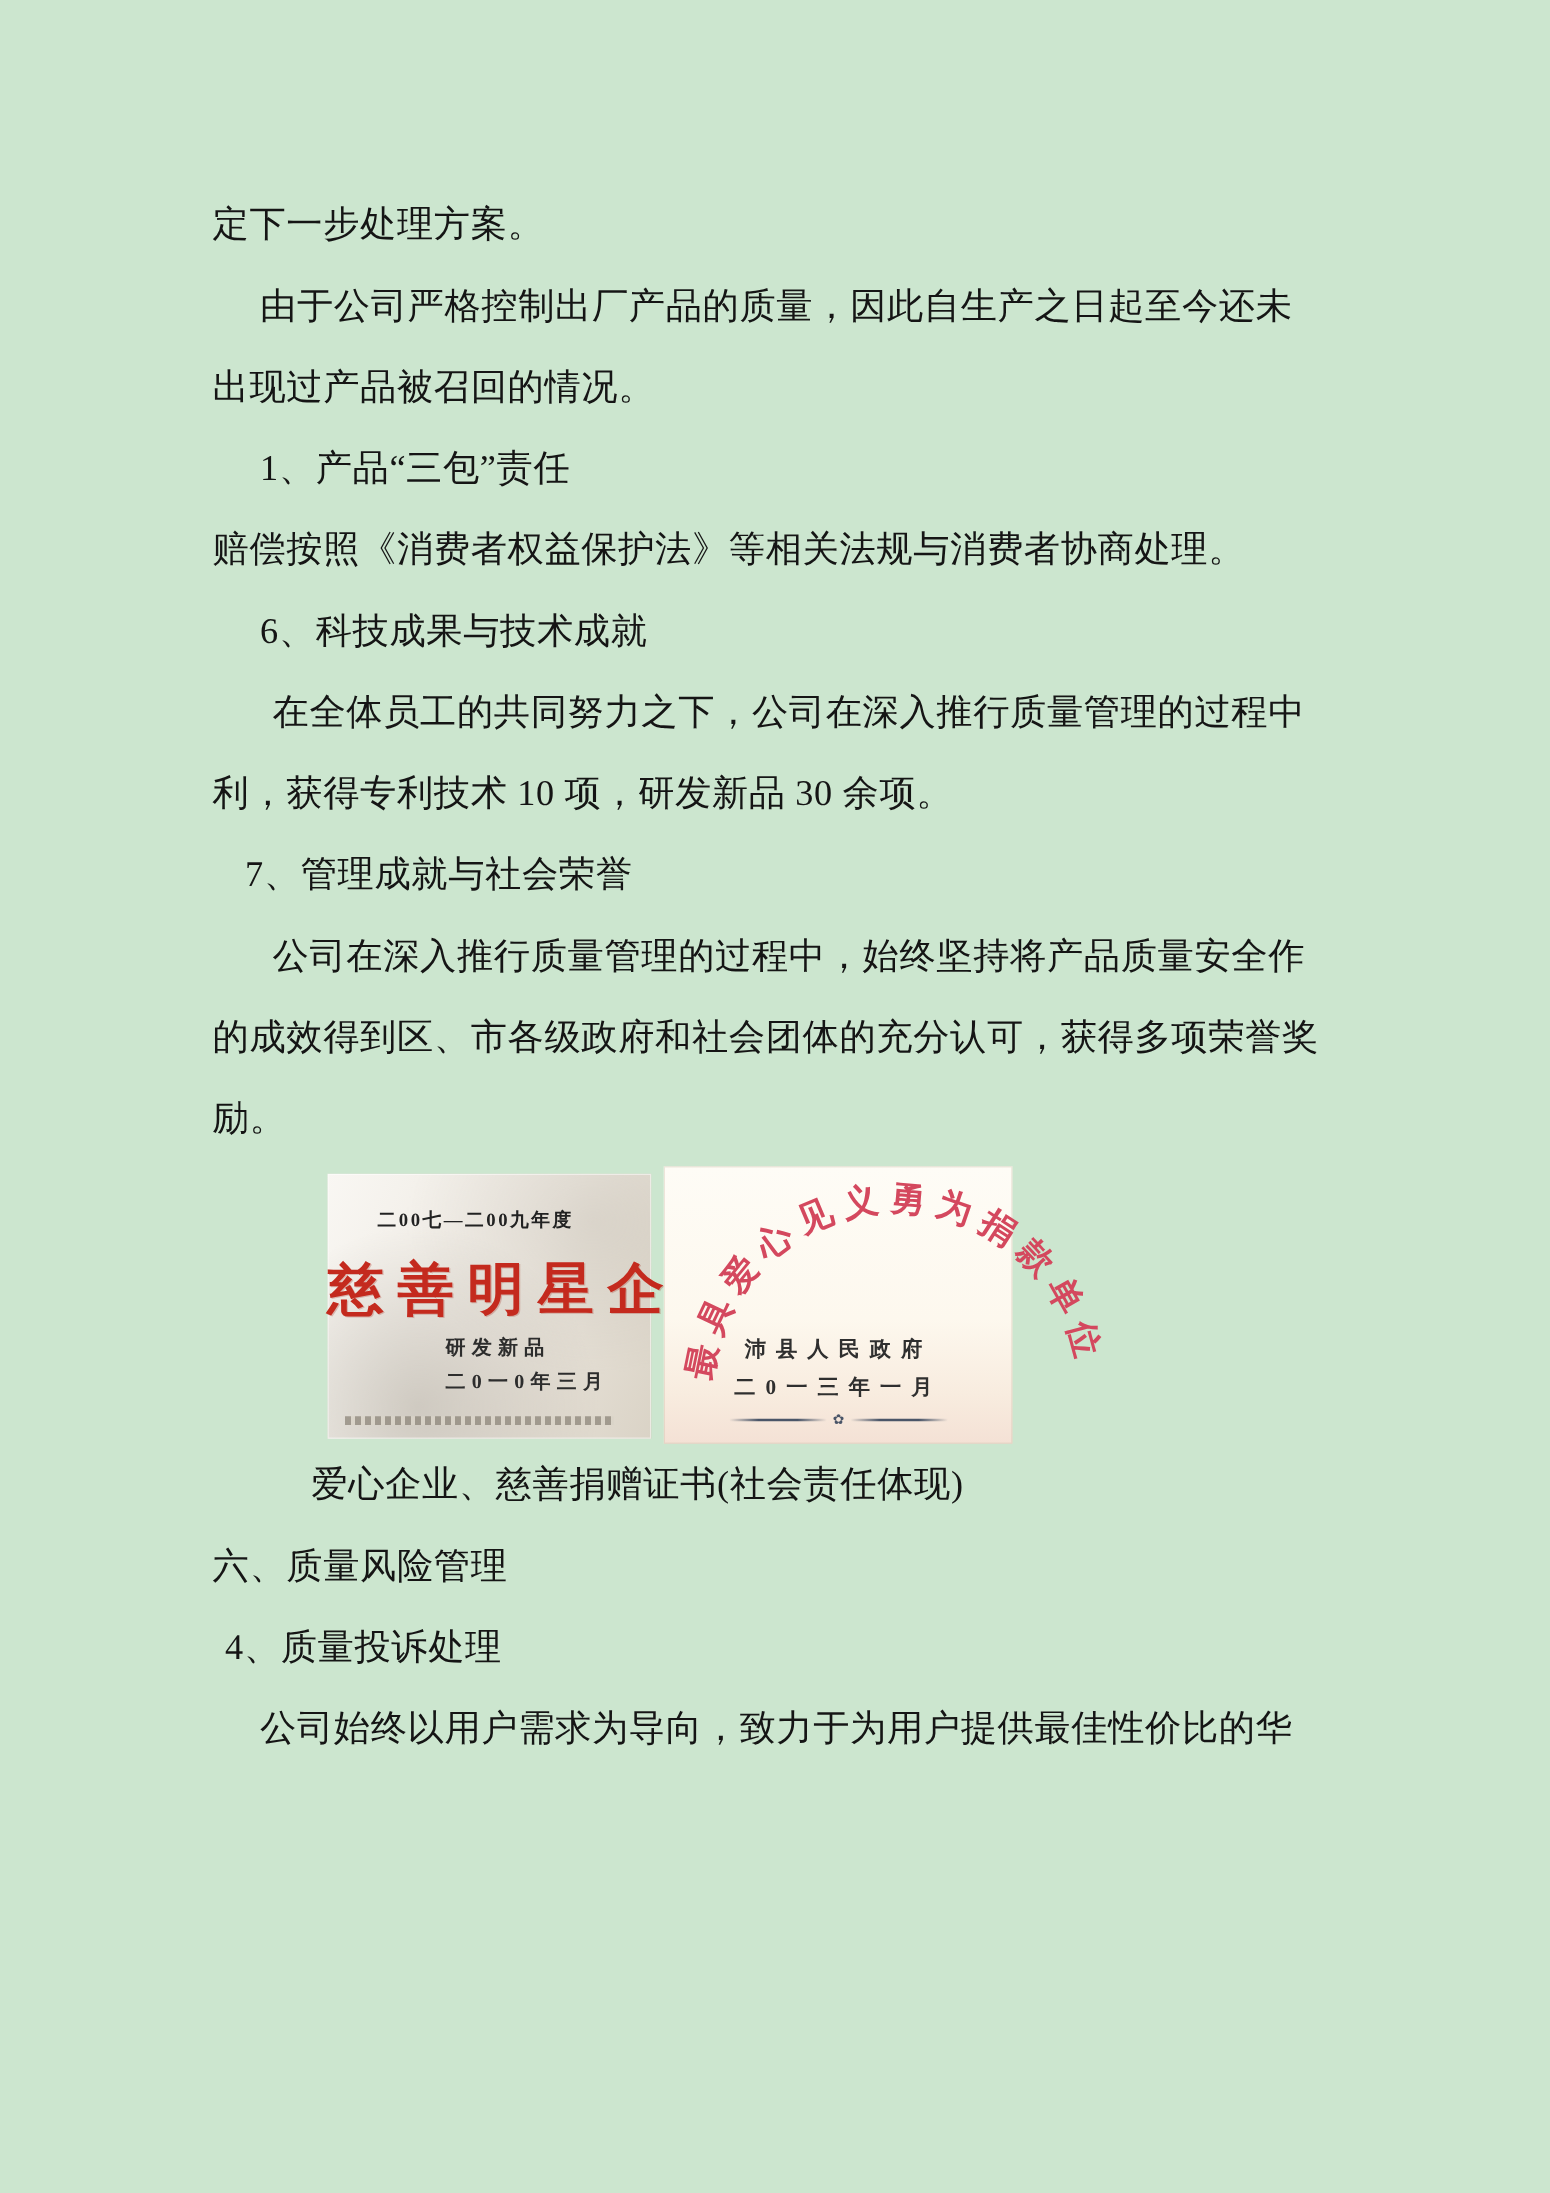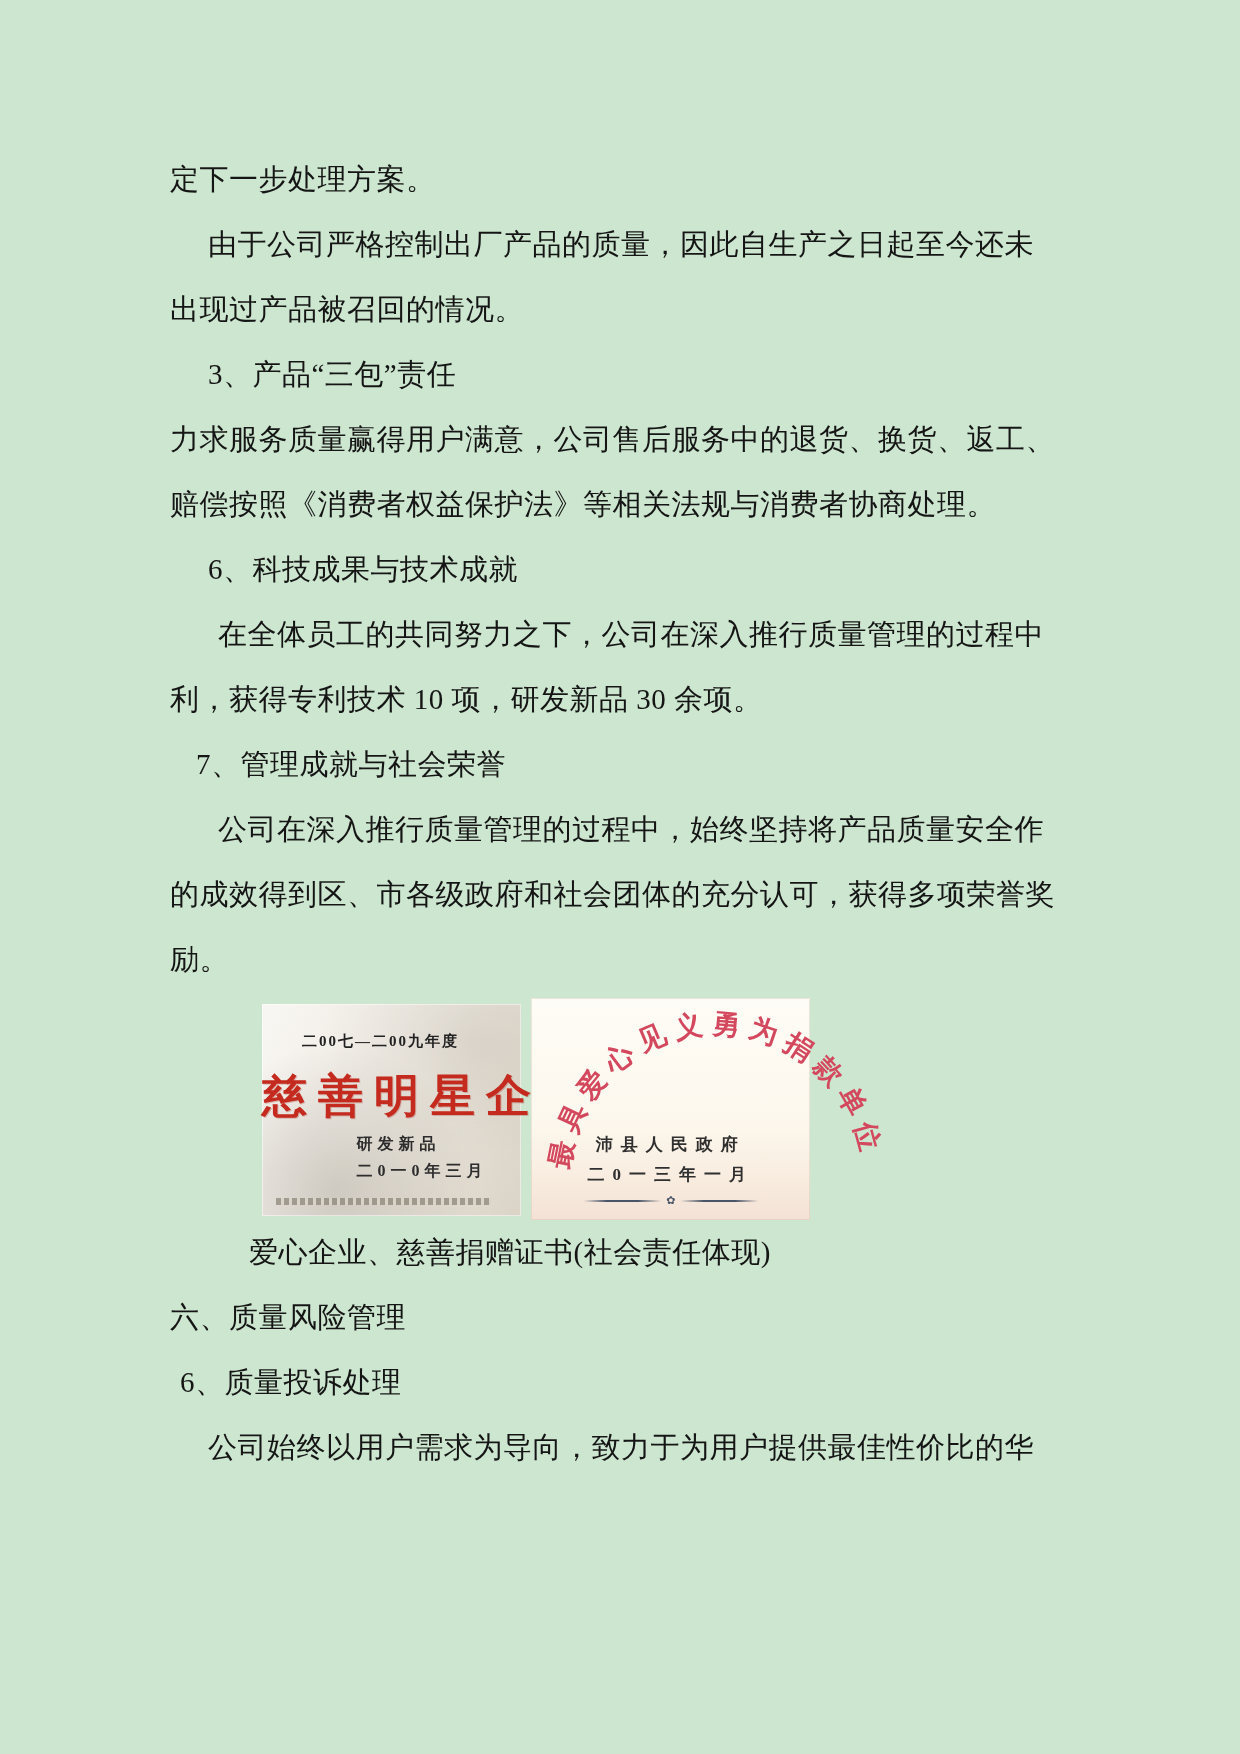--- a/index.html
+++ b/index.html
@@ -145,22 +145,21 @@
   }
 </style>
 </head>
 <body>
 
 <div class="page">
 
   <div class="line">定下一步处理方案。</div>
   <div class="line ind-1">由于公司严格控制出厂产品的质量，因此自生产之日起至今还未</div>
   <div class="line">出现过产品被召回的情况。</div>
-  <div class="line ind-1">3、产品“三包”责任</div>
-  <div class="line">力求服务质量赢得用户满意，公司售后服务中的退货、换货、返工、</div>
+  <div class="line ind-1">1、产品“三包”责任</div>
   <div class="line">赔偿按照《消费者权益保护法》等相关法规与消费者协商处理。</div>
   <div class="line ind-1">6、科技成果与技术成就</div>
   <div class="line ind-2">在全体员工的共同努力之下，公司在深入推行质量管理的过程中</div>
   <div class="line">利，获得专利技术 10 项，研发新品 30 余项。</div>
   <div class="line ind-3">7、管理成就与社会荣誉</div>
   <div class="line ind-2">公司在深入推行质量管理的过程中，始终坚持将产品质量安全作</div>
   <div class="line">的成效得到区、市各级政府和社会团体的充分认可，获得多项荣誉奖</div>
   <div class="line">励。</div>
 
   <div class="certs">
@@ -189,16 +188,16 @@
       <div class="flourish">
         <span>✿</span>
       </div>
     </div>
 
   </div>
 
   <div class="caption">爱心企业、慈善捐赠证书(社会责任体现)</div>
 
   <div class="line">六、质量风险管理</div>
-  <div class="line ind-4">6、质量投诉处理</div>
+  <div class="line ind-4">4、质量投诉处理</div>
   <div class="line ind-1">公司始终以用户需求为导向，致力于为用户提供最佳性价比的华</div>
 
 </div>
 
 </body></html>

